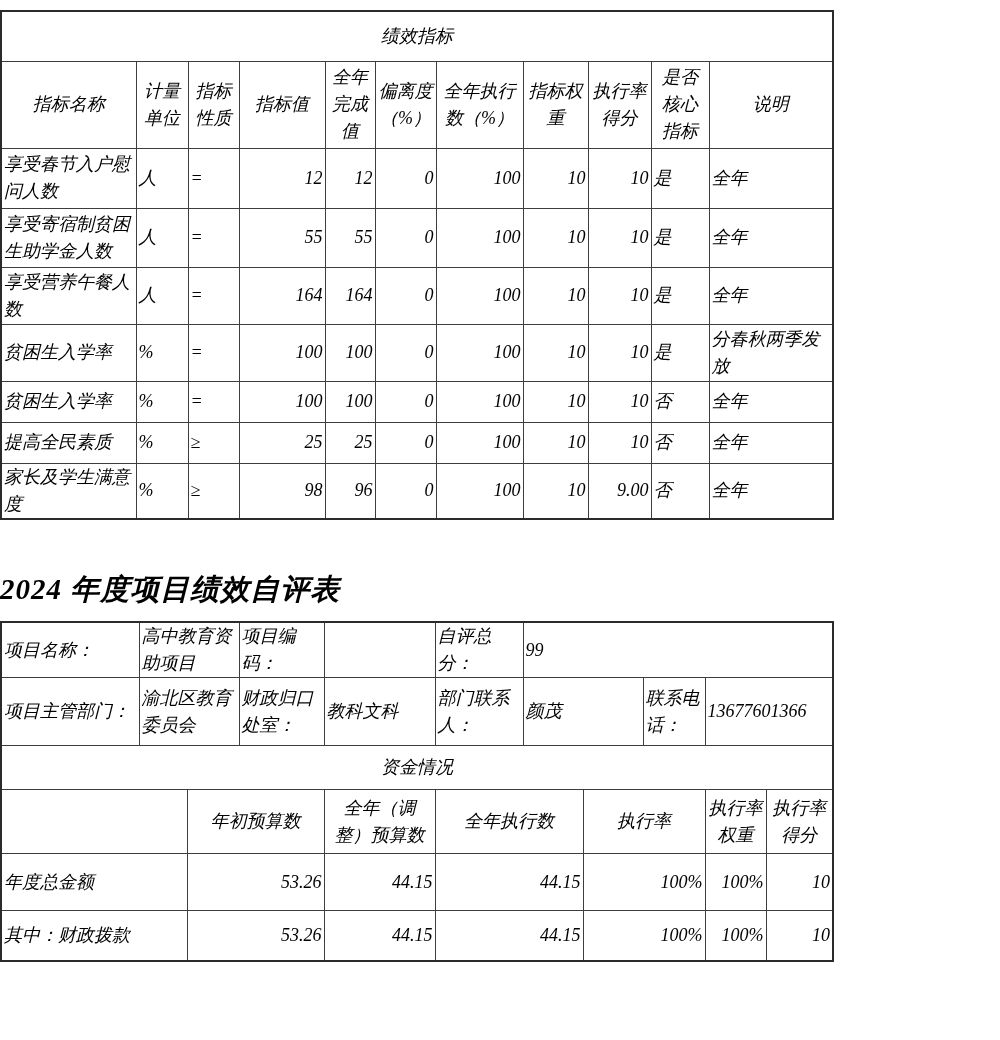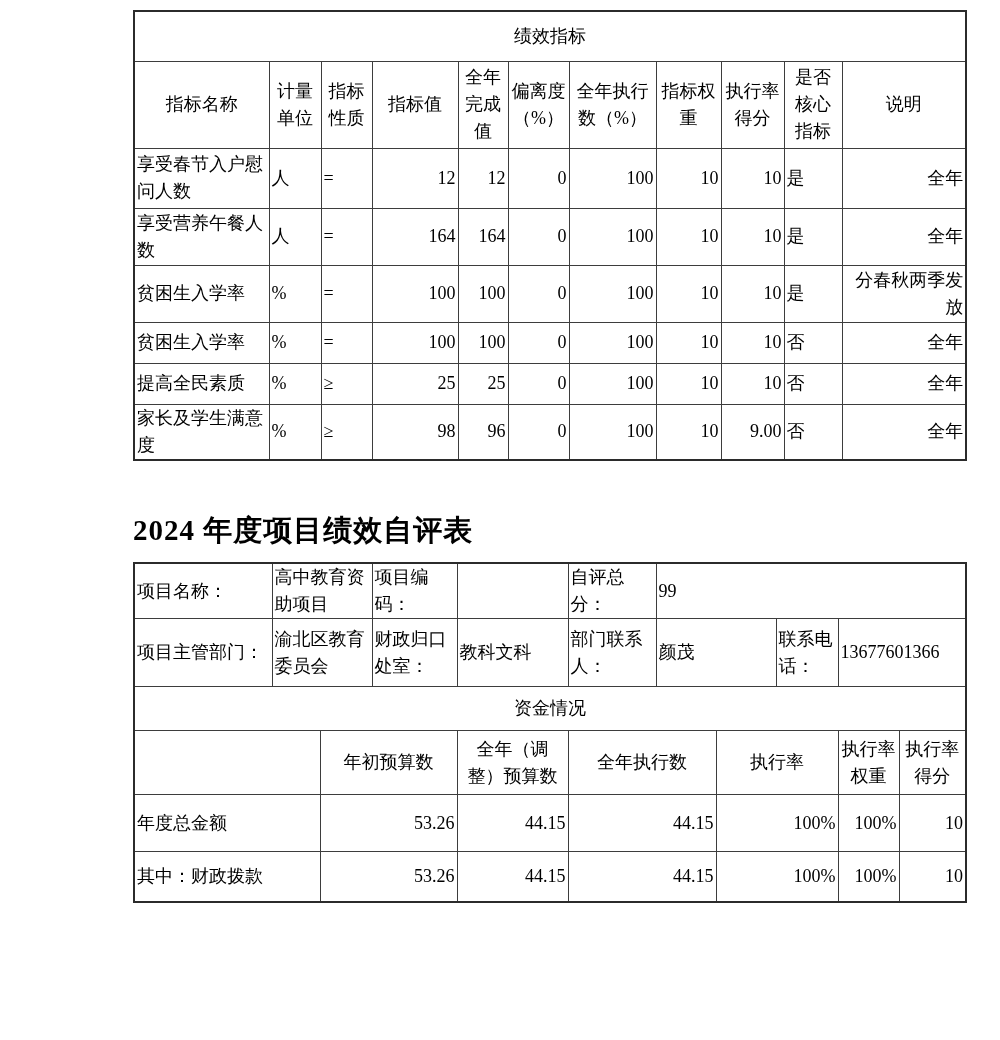--- a/index.html
+++ b/index.html
@@ -1,38 +1,38 @@
 <!DOCTYPE html>
 <html><head>
 <meta charset="utf-8">
 <style>
   html,body{margin:0;padding:0;}
   body{
     width:1000px;height:1040px;overflow:hidden;
     background:#ffffff;color:#000000;
     font-family:"Liberation Serif","DejaVu Serif",serif;
   }
-  .page{margin-left:133px;width:834px;padding-top:10px;}
+  .page{width:834px;padding-top:10px;font-style:italic;}
   table.doc{
     border-collapse:collapse;table-layout:fixed;width:832px;
     border:2px solid #2b2b2b;
   }
   table.doc td{
     border:1px solid #3d3d3d;
     font-size:18px;line-height:1.5;
     vertical-align:middle;overflow:hidden;
     padding:0 2px;
     word-break:normal;
   }
   td.h{text-align:center;padding:0 1px;}
   td.fh{text-align:center;padding:0 2px;}
   td.cap{text-align:center;}
   td.l{text-align:left;padding:0 1px 0 2px;}
   td.r{text-align:right;padding:0 3px 0 1px;}
-  td.c{text-align:right;padding:0 1px;}
+  td.c{text-align:left;padding:0 1px;}
   .title{
     text-align:left;font-weight:bold;
     font-size:29px;line-height:1.4;letter-spacing:1px;
     margin:49px 0 12px 0;
   }
 </style>
 </head>
 <body>
 
 <div class="page">
@@ -67,20 +67,33 @@
       <td class="h">执行率得分</td>
       <td class="h">是否核心指标</td>
       <td class="h">说明</td>
     </tr>
     <tr style="height:60px">
       <td class="l">享受春节入户慰问人数</td>
       <td class="l">人</td>
       <td class="l">=</td>
       <td class="r">12</td>
       <td class="r">12</td>
+      <td class="r">0</td>
+      <td class="r">100</td>
+      <td class="r">10</td>
+      <td class="r">10</td>
+      <td class="l">是</td>
+      <td class="c">全年</td>
+    </tr>
+    <tr style="height:59px">
+      <td class="l">享受寄宿制贫困生助学金人数</td>
+      <td class="l">人</td>
+      <td class="l">=</td>
+      <td class="r">55</td>
+      <td class="r">55</td>
       <td class="r">0</td>
       <td class="r">100</td>
       <td class="r">10</td>
       <td class="r">10</td>
       <td class="l">是</td>
       <td class="c">全年</td>
     </tr>
     <tr style="height:57px">
       <td class="l">享受营养午餐人数</td>
       <td class="l">人</td>

